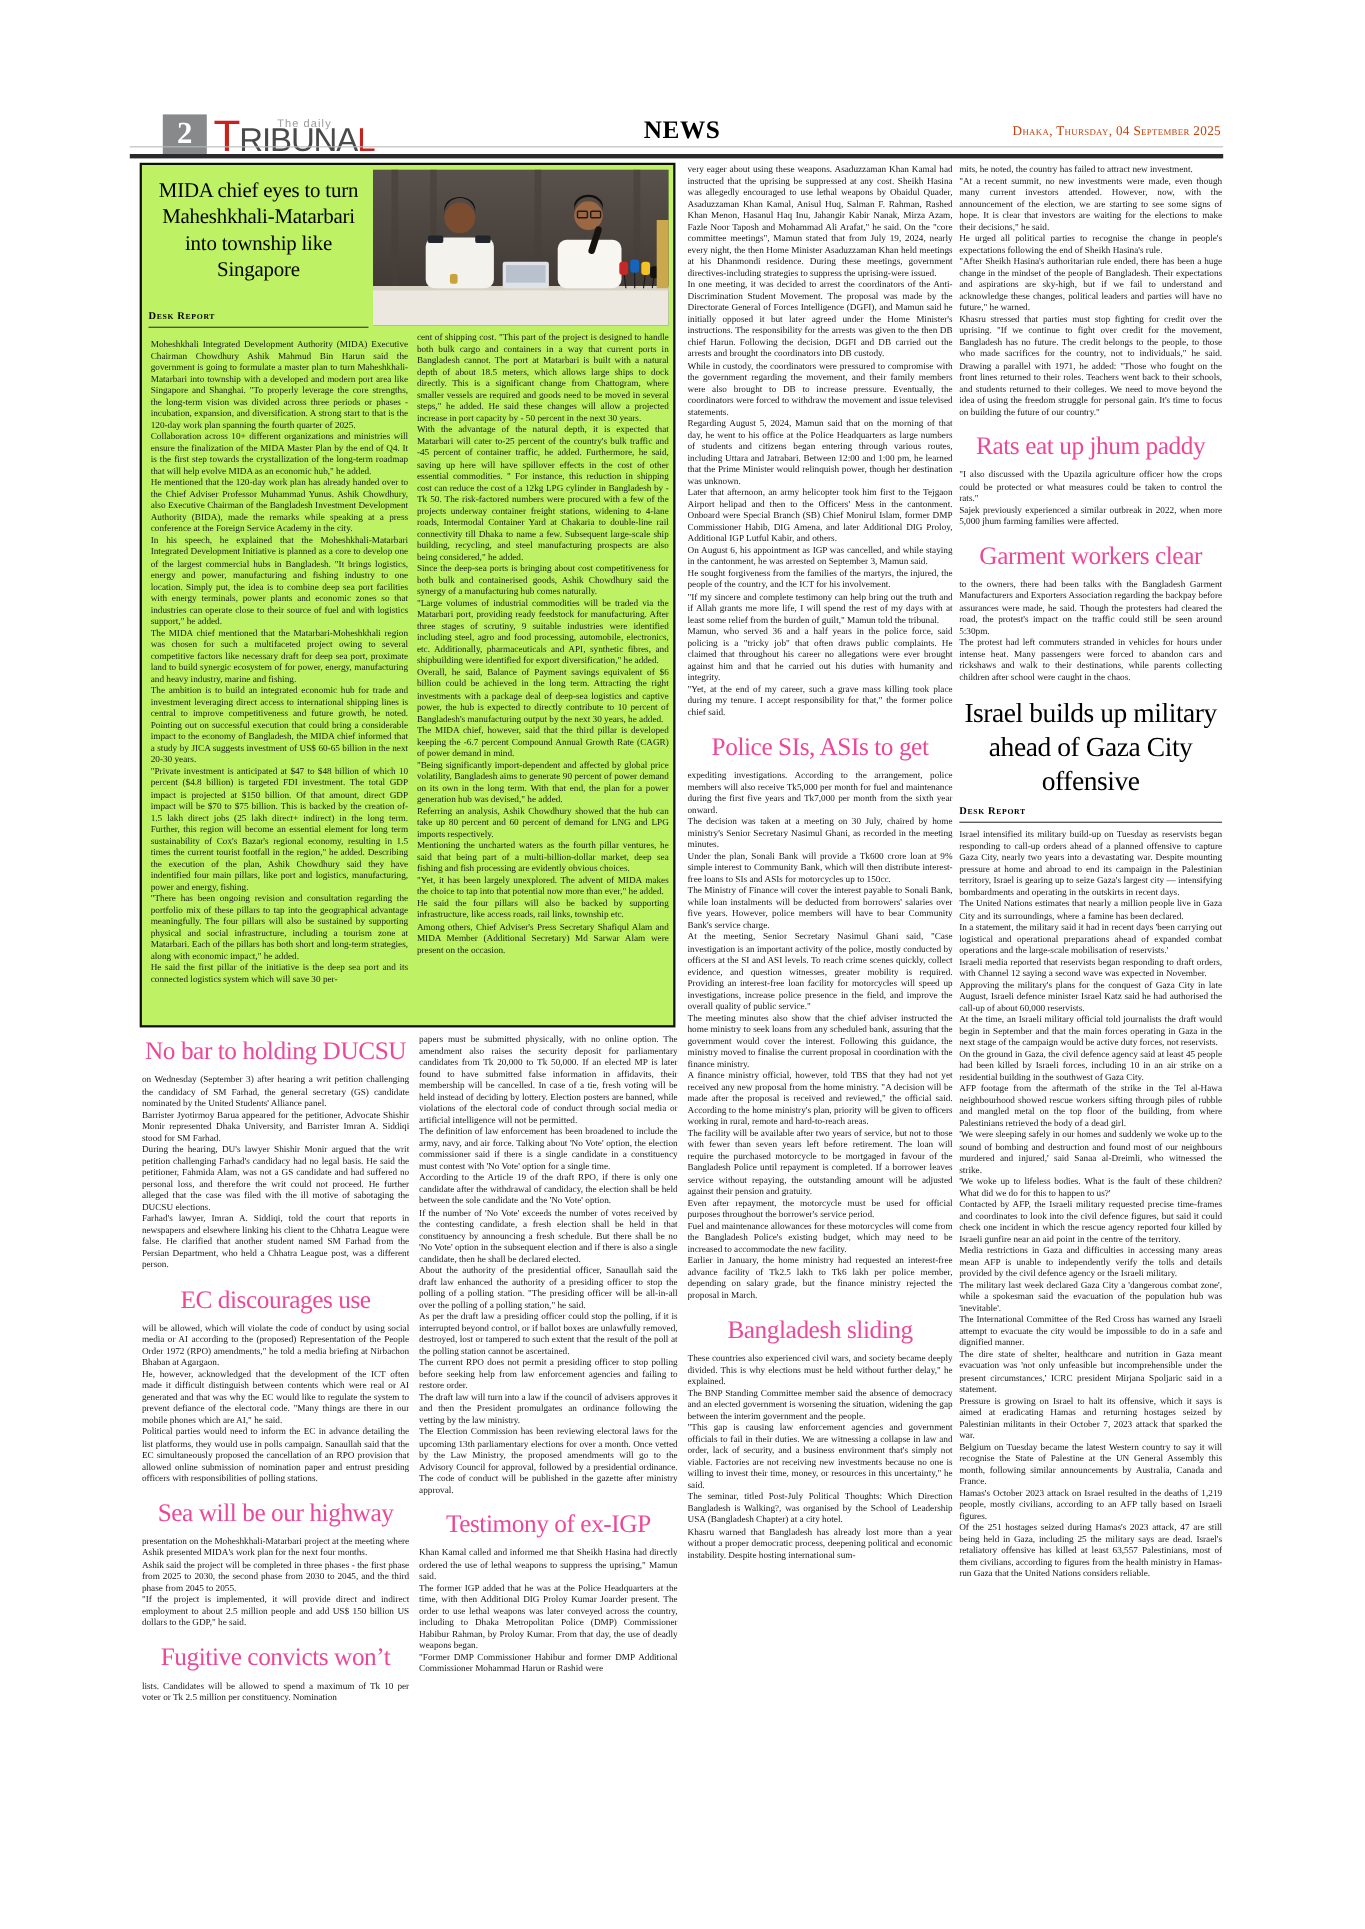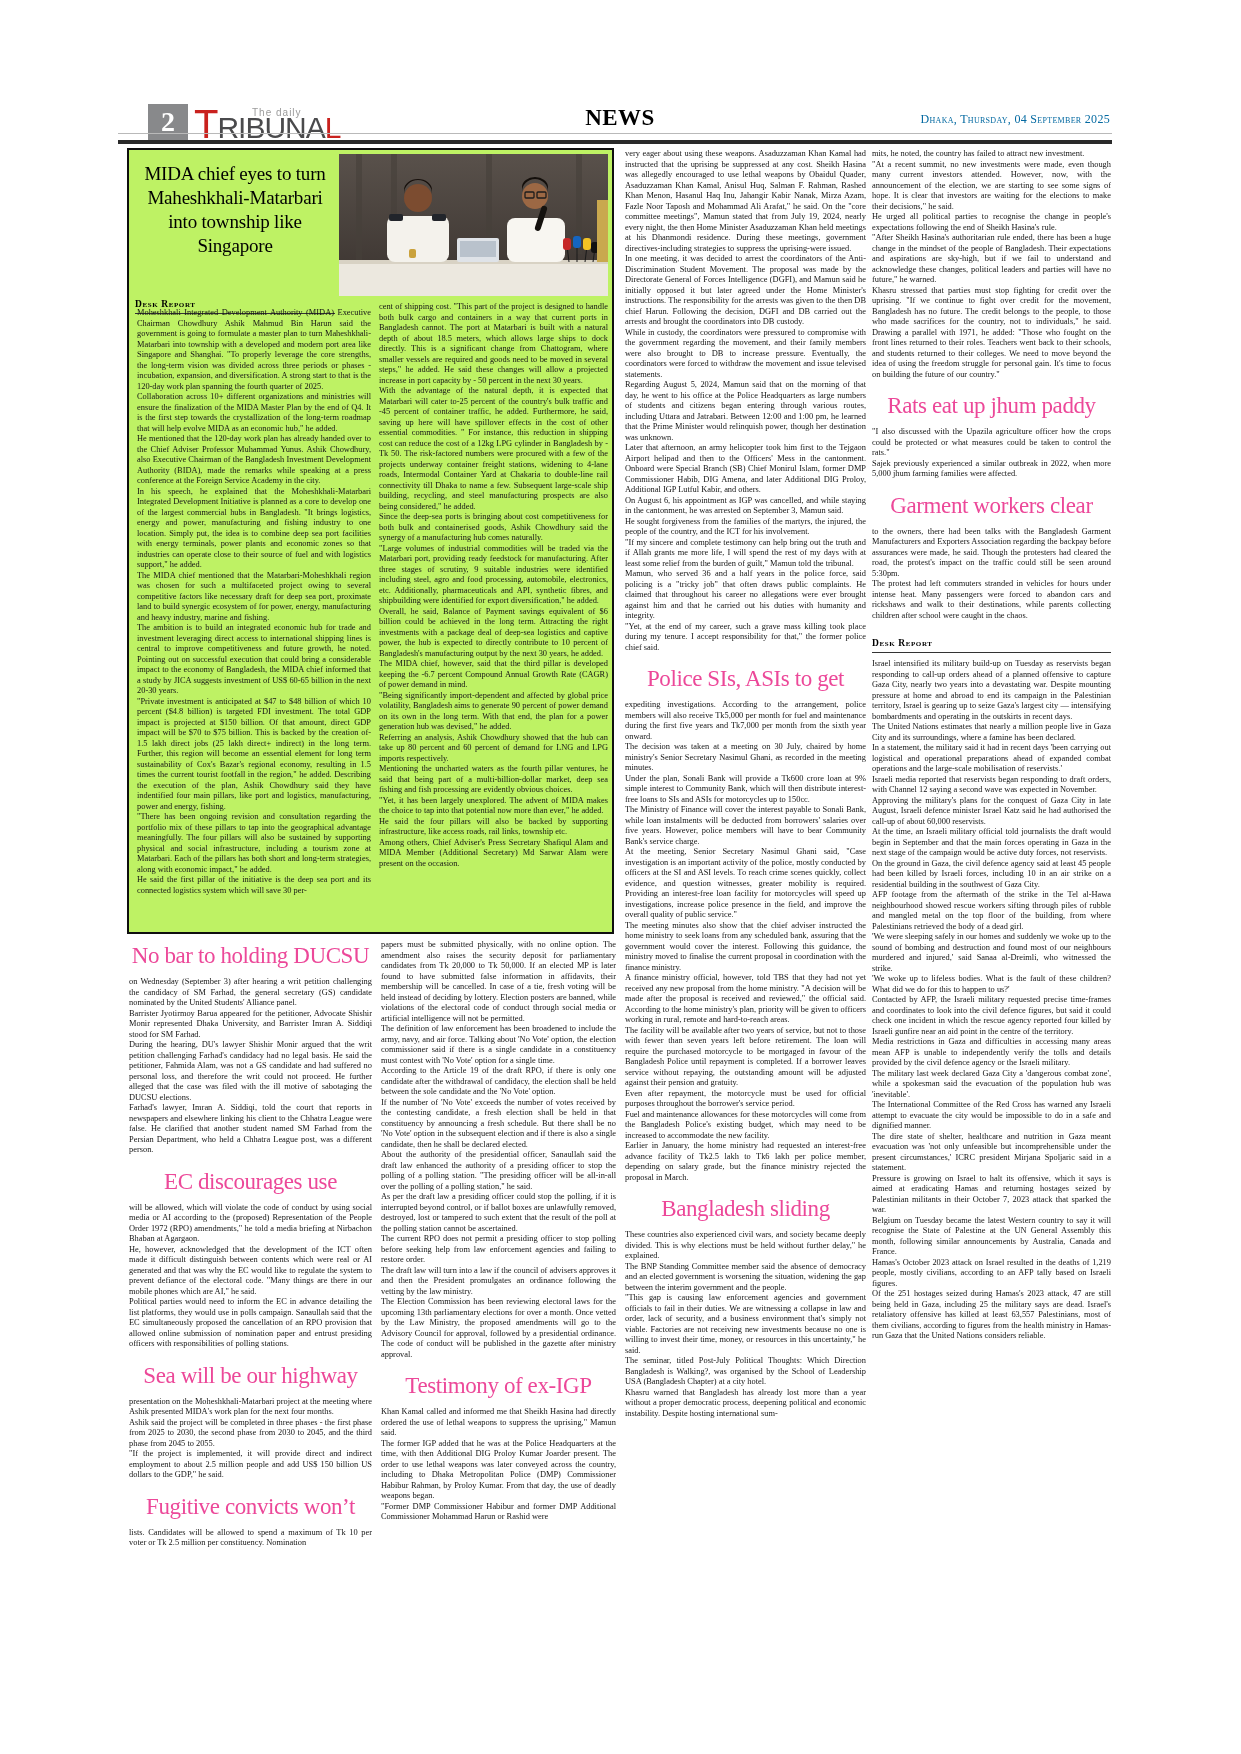--- a/index.html
+++ b/index.html
@@ -11,31 +11,31 @@
   .hdr-num{font:bold 28px/1 "Liberation Serif",serif;color:#fff;}
   .logo{position:absolute;left:194px;top:96px;width:190px;height:46px;font-family:"Liberation Sans",sans-serif;}
   .logo .tagline{position:absolute;left:58px;top:11px;font-size:10px;color:#9b9b9b;letter-spacing:1px;}
   .logo .word{position:absolute;left:0;top:6px;white-space:nowrap;font-weight:normal;letter-spacing:-1px;}
   .logo .big-t{font-size:40px;color:#c9211e;}
   .logo .mid{font-size:30px;color:#4a4a4c;}
   .logo .end-l{font-size:30px;color:#c9211e;}
   .hdr-section{position:absolute;left:540px;top:106px;width:160px;text-align:center;
                font:bold 23px/1 "Liberation Serif",serif;letter-spacing:.5px;color:#000;}
   .hdr-date{position:absolute;right:131px;top:112px;font:12px "Liberation Serif",serif;
-            font-variant:small-caps;letter-spacing:.3px;color:#0369a1;}
+            font-variant:small-caps;letter-spacing:.3px;color:#c2410c;}
   .rule-thin{position:absolute;left:118px;top:133px;width:994px;height:1px;background:#b9b9b9;}
   .rule-thick{position:absolute;left:118px;top:140px;width:994px;height:4px;background:#2a2a2a;}
   
   .bp{margin:0;font:8.4px/10.5px "Liberation Serif",serif;text-align:justify;color:#141414;}
   .h-col{font:23px/27px "Liberation Serif",serif;text-align:center;color:#ec4899;
          margin:12px 0 8px;letter-spacing:-.4px;white-space:nowrap;overflow:hidden;}
   .h-multi{font:25px/31px "Liberation Serif",serif;text-align:center;color:#000;
            margin:12px 0 6px;letter-spacing:-.4px;}
   .byline{font:bold 9.5px/12px "Liberation Serif",serif;font-variant:small-caps;letter-spacing:.6px;
-          border-bottom:1px solid #333;padding-bottom:3px;margin-bottom:6px;color:#000;margin-top:16px;}
+          border-bottom:1px solid #333;padding-bottom:3px;margin-bottom:6px;color:#000;}
   .track{position:absolute;overflow:hidden;}
   
   .mida-box{position:absolute;left:127px;top:148px;width:483px;height:782px;border:2px solid #0f0f0f;
             background:#bef264;}
   .mida-head{position:absolute;left:4px;top:12px;width:204px;font:19px/24px "Liberation Serif",serif;
              text-align:center;color:#000;letter-spacing:-.2px;}
   .mida-photo{position:absolute;left:210px;top:4px;width:269px;height:142px;}
   .mida-byline{position:absolute;left:6px;top:132px;width:200px;}
   .mida-col1{position:absolute;left:8px;top:158px;width:234px;height:618px;overflow:hidden;}
   .mida-col2{position:absolute;left:250px;top:152px;width:229px;height:624px;overflow:hidden;}
@@ -245,20 +245,21 @@
         </div>
     </div>
     <div>
       <h2 class="h-col">Garment workers clear</h2>
       <div>
           <p class="bp">to the owners, there had been talks with the Bangladesh Garment Manufacturers and Exporters Association regarding the backpay before assurances were made, he said. Though the protesters had cleared the road, the protest's impact on the traffic could still be seen around 5:30pm.</p>
           <p class="bp">The protest had left commuters stranded in vehicles for hours under intense heat. Many passengers were forced to abandon cars and rickshaws and walk to their destinations, while parents collecting children after school were caught in the chaos.</p>
         </div>
     </div>
     <div>
+      <h2 class="h-multi">Israel builds up military ahead of Gaza City offensive</h2>
       <div class="byline">Desk Report</div>
       <div>
           <p class="bp">Israel intensified its military build-up on Tuesday as reservists began responding to call-up orders ahead of a planned offensive to capture Gaza City, nearly two years into a devastating war. Despite mounting pressure at home and abroad to end its campaign in the Palestinian territory, Israel is gearing up to seize Gaza's largest city — intensifying bombardments and operating in the outskirts in recent days.</p>
           <p class="bp">The United Nations estimates that nearly a million people live in Gaza City and its surroundings, where a famine has been declared.</p>
           <p class="bp">In a statement, the military said it had in recent days 'been carrying out logistical and operational preparations ahead of expanded combat operations and the large-scale mobilisation of reservists.'</p>
           <p class="bp">Israeli media reported that reservists began responding to draft orders, with Channel 12 saying a second wave was expected in November.</p>
           <p class="bp">Approving the military's plans for the conquest of Gaza City in late August, Israeli defence minister Israel Katz said he had authorised the call-up of about 60,000 reservists.</p>
           <p class="bp">At the time, an Israeli military official told journalists the draft would begin in September and that the main forces operating in Gaza in the next stage of the campaign would be active duty forces, not reservists.</p>
           <p class="bp">On the ground in Gaza, the civil defence agency said at least 45 people had been killed by Israeli forces, including 10 in an air strike on a residential building in the southwest of Gaza City.</p>
           <p class="bp">AFP footage from the aftermath of the strike in the Tel al-Hawa neighbourhood showed rescue workers sifting through piles of rubble and mangled metal on the top floor of the building, from where Palestinians retrieved the body of a dead girl.</p>

